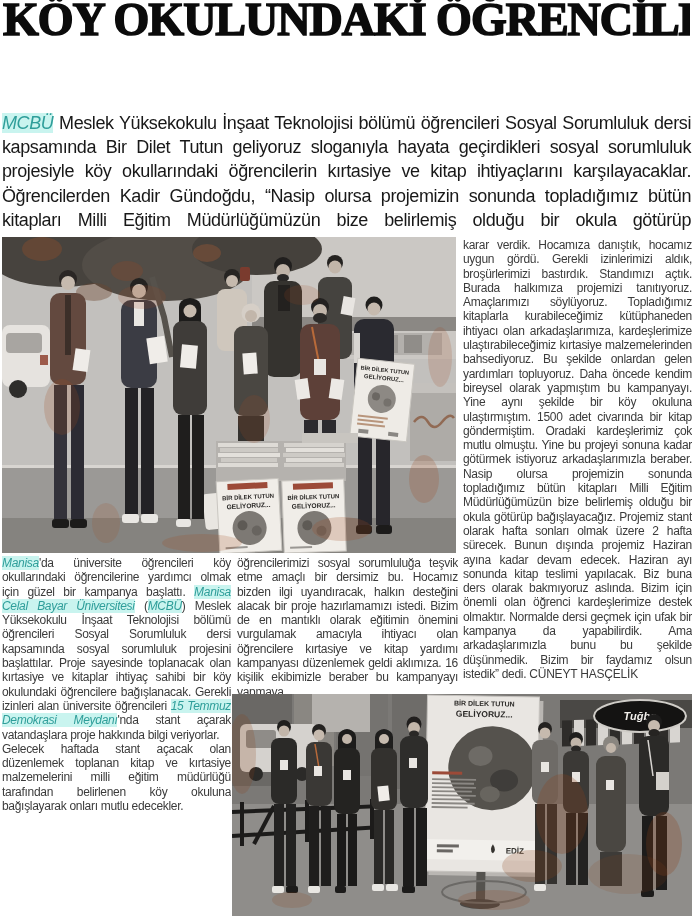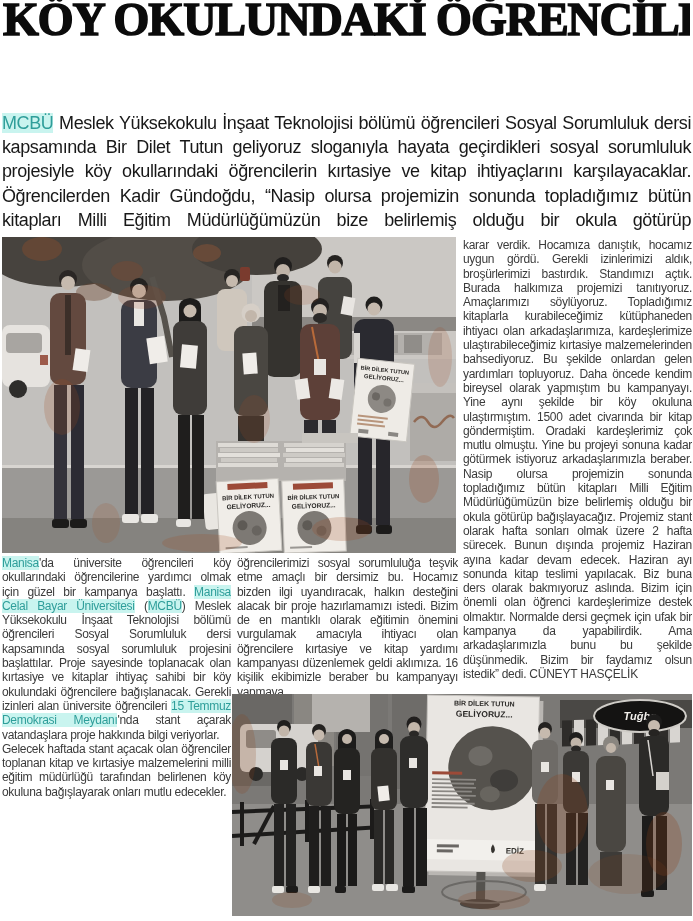--- a/index.html
+++ b/index.html
@@ -25,21 +25,21 @@
   }
   
   .col{
     position:absolute;font-size:12px;line-height:14.3px;letter-spacing:-0.3px;
     color:#3b3b3b;text-align:justify;overflow:hidden;
   }
   .col p{margin:0;}
   .col-left{left:2px;top:556px;width:229px;height:366px;}
   .col-mid{left:237px;top:556px;width:221px;height:138px;}
   .col-right{left:463px;top:238px;width:229px;height:455px;}
-  .hl{background:var(--hl-bg,#c9f4ef);color:var(--hl-fg,#2f9e9a);}
+  .hl{background:var(--hl-bg,#c9f4ef);color:var(--hl-fg,#2f9e9a);font-style:italic;}
   .byline{letter-spacing:-0.2px;}
   
   .photo{position:absolute;overflow:hidden;background:#b5b3b0;}
   .photo-main{left:2px;top:237px;width:454px;height:316px;}
   .photo-bottom{left:232px;top:694px;width:460px;height:222px;}
   .photo svg{display:block;width:100%;height:100%;}
   svg text{font-family:"Liberation Sans",sans-serif;}
 </style>
 </head>
 <body>
@@ -240,21 +240,21 @@
       </g>
     </svg>
   </div>
 
   <div class="col col-right">
     <p><span>karar verdik. Hocamıza danıştık, hocamız uygun gördü. Gerekli izinlerimizi aldık, broşürlerimizi bastırdık. Standımızı açtık. Burada halkımıza projemizi tanıtıyoruz. Amaçlarımızı söylüyoruz. Topladığımız kitaplarla kurabileceğimiz kütüphaneden ihtiyacı olan arkadaşlarımıza, kardeşlerimize ulaştırabileceğimiz kırtasiye malzemelerinden bahsediyoruz. Bu şekilde onlardan gelen yardımları topluyoruz. Daha öncede kendim bireysel olarak yapmıştım bu kampanyayı. Yine aynı şekilde bir köy okuluna ulaştırmıştım. 1500 adet civarında bir kitap göndermiştim. Oradaki kardeşlerimiz çok mutlu olmuştu. Yine bu projeyi sonuna kadar götürmek istiyoruz arkadaşlarımızla beraber. Nasip olursa projemizin sonunda topladığımız bütün kitapları Milli Eğitim Müdürlüğümüzün bize belirlemiş olduğu bir okula götürüp bağışlayacağız. Projemiz stant olarak hafta sonları olmak üzere 2 hafta sürecek. Bunun dışında projemiz Haziran ayına kadar devam edecek. Haziran ayı sonunda kitap teslimi yapılacak. Biz buna ders olarak bakmıyoruz aslında. Bizim için önemli olan öğrenci kardeşlerimize destek olmaktır. Normalde dersi geçmek için ufak bir kampanya da yapabilirdik. Ama arkadaşlarımızla bunu bu şekilde düşünmedik. Bizim bir faydamız olsun istedik” dedi.</span>  <span class="byline">CÜNEYT HASÇELİK</span></p>
   </div>
 
   <div class="col col-left">
     <p><span class="hl">Manisa</span><span>'da üniversite öğrencileri köy okullarındaki öğrencilerine yardımcı olmak için güzel bir kampanya başlattı. </span><span class="hl">Manisa Celal Bayar Üniversitesi</span><span> (</span><span class="hl">MCBÜ</span><span>) Meslek Yüksekokulu İnşaat Teknolojisi bölümü öğrencileri Sosyal Sorumluluk dersi kapsamında sosyal sorumluluk projesini başlattılar. Proje sayesinde toplanacak olan kırtasiye ve kitaplar ihtiyaç sahibi bir köy okulundaki öğrencilere bağışlanacak. Gerekli izinleri alan üniversite öğrencileri </span><span class="hl">15 Temmuz Demokrasi Meydanı</span><span>'nda stant açarak vatandaşlara proje hakkında bilgi veriyorlar.</span></p>
-    <p><span>Gelecek haftada stant açacak olan öğrenciler toplanan kitap ve kırtasiye malzemelerini milli eğitim müdürlüğü tarafından belirlenen köy okuluna bağışlayarak onları mutlu edecekler.</span></p>
+    <p><span>Gelecek haftada stant açacak olan düzenlemek toplanan kitap ve kırtasiye malzemelerini milli eğitim müdürlüğü tarafından belirlenen köy okuluna bağışlayarak onları mutlu edecekler.</span></p>
   </div>
 
   <div class="col col-mid">
     <p>öğrencilerimizi sosyal sorumluluğa teşvik etme amaçlı bir dersimiz bu. Hocamız bizden ilgi uyandıracak, halkın desteğini alacak bir proje hazırlamamızı istedi. Bizim de en mantıklı olarak eğitimin önemini vurgulamak amacıyla ihtiyacı olan öğrencilere kırtasiye ve kitap yardımı kampanyası düzenlemek geldi aklımıza. 16 kişilik ekibimizle beraber bu kampanyayı yapmaya</p>
   </div>
 
   <div class="photo photo-bottom">
     <svg viewBox="0 0 460 222" preserveAspectRatio="none">
       <rect x="0" y="0" width="460" height="222" fill="#8f8d8a"></rect>
       <rect x="0" y="0" width="460" height="110" fill="#7b7976"></rect>

